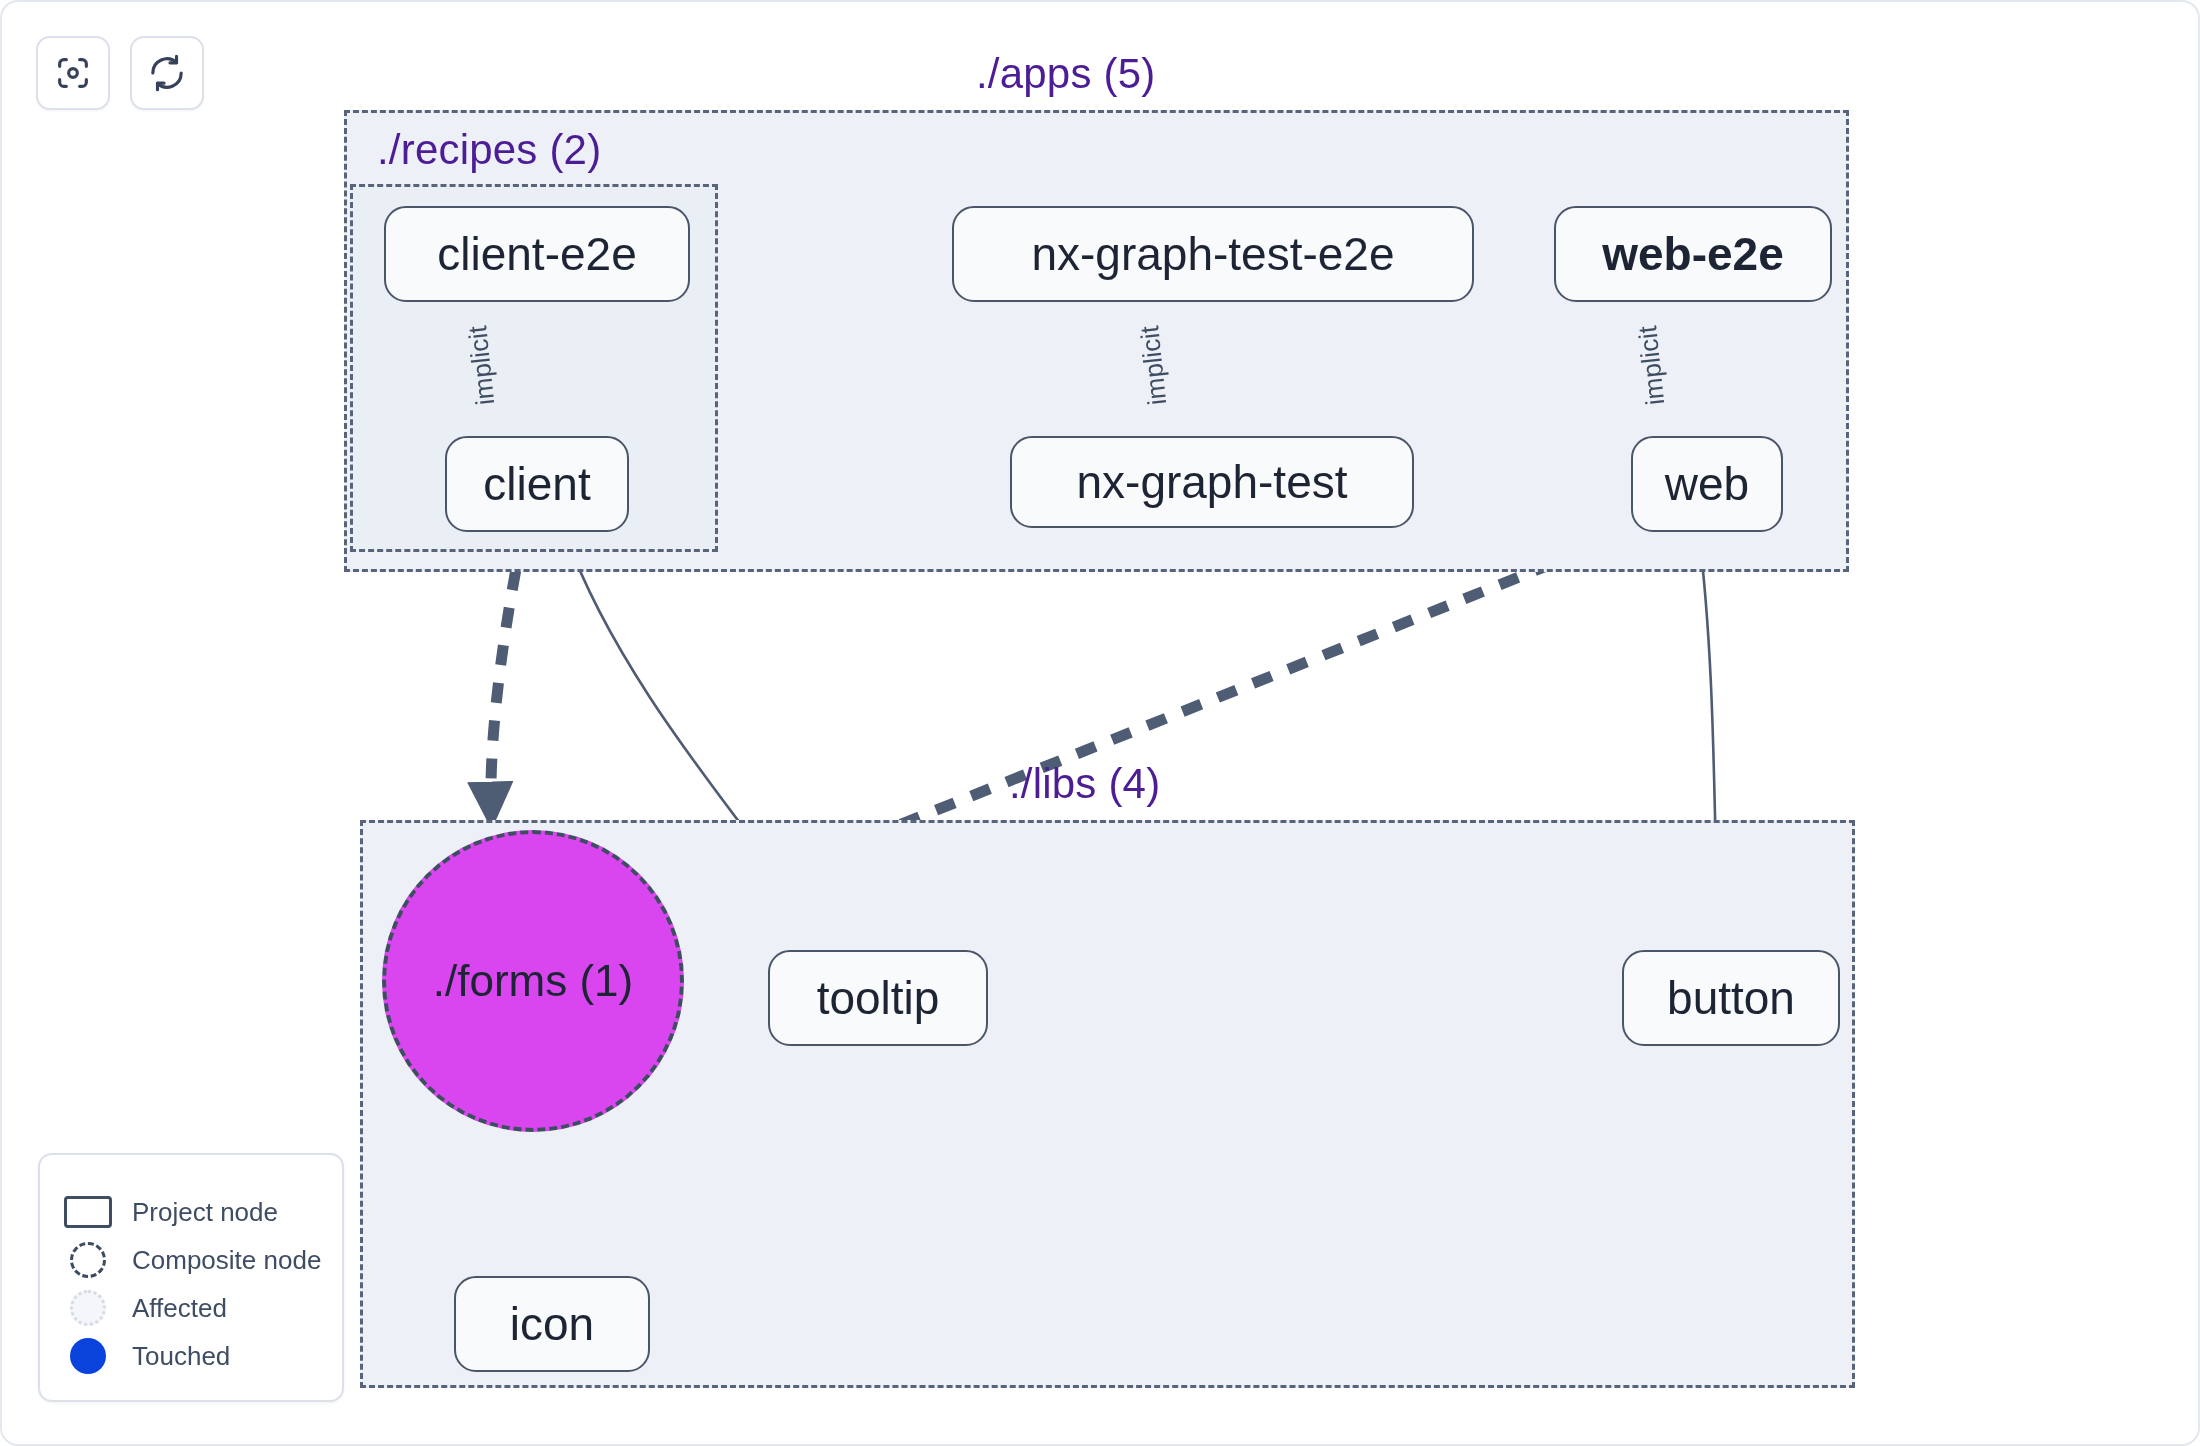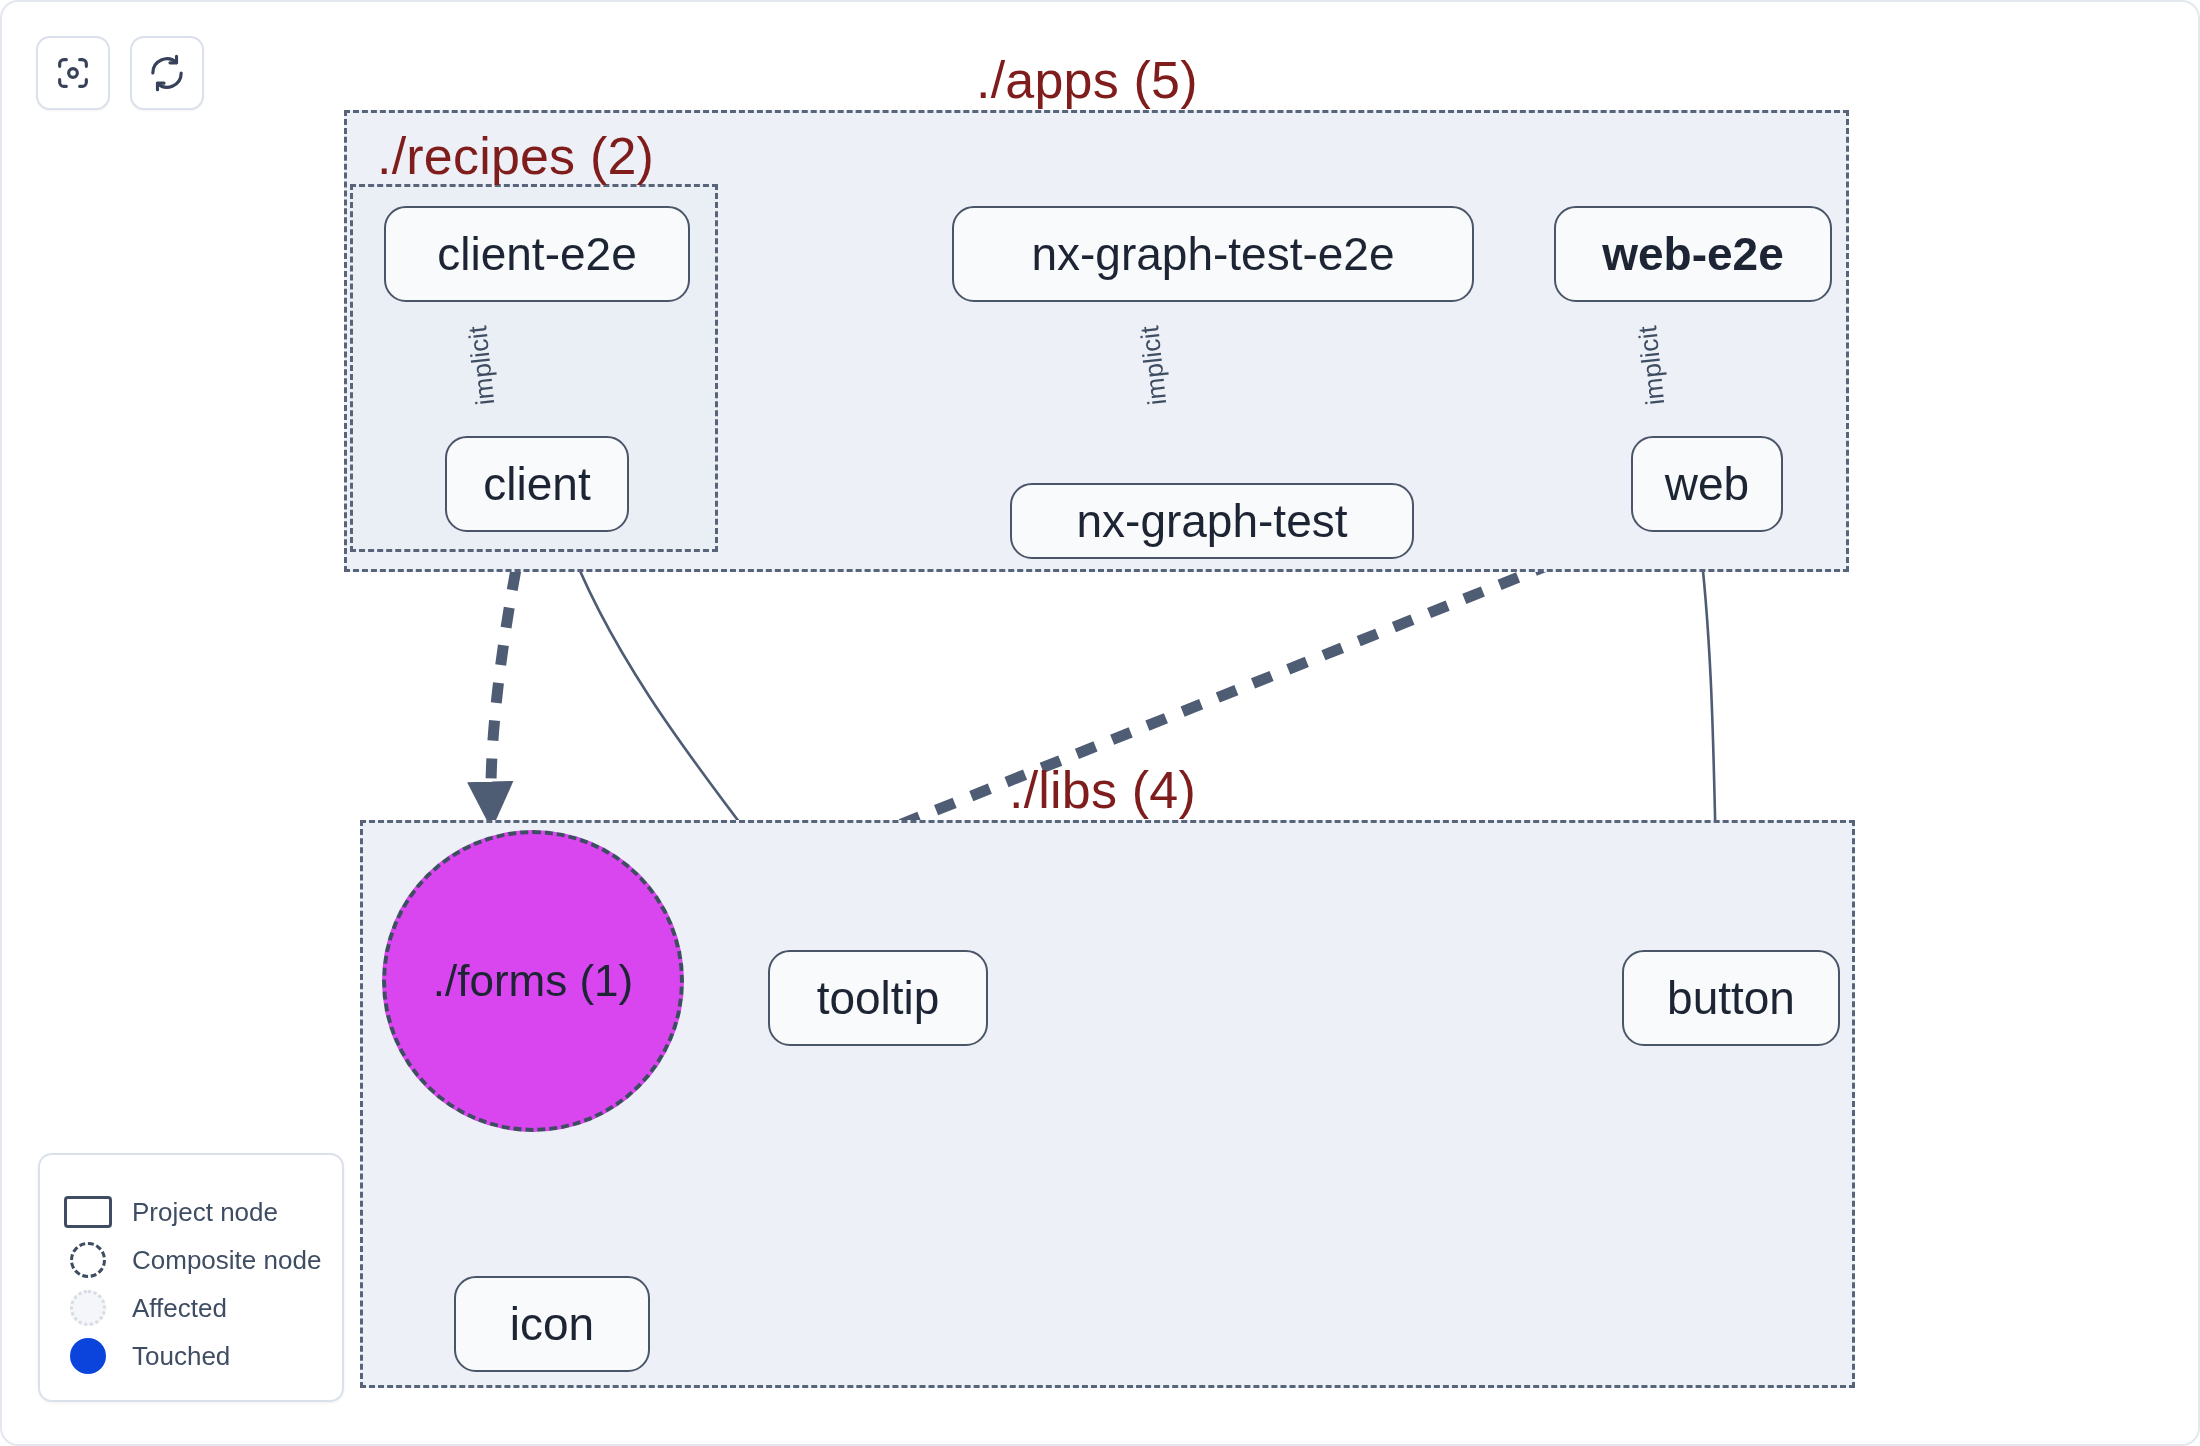--- a/index.html
+++ b/index.html
@@ -51,22 +51,22 @@
     position: absolute;
     background: #edf1f7;
     border: 3px dashed #57647a;
     z-index: 12;
   }
   .container-box.inner {
     background: #eaeef5;
   }
   .container-label {
     position: absolute;
-    color: #7f1d1d;
-    font-size: 52px;
+    color: #4c1d95;
+    font-size: 42px;
     letter-spacing: .2px;
     white-space: nowrap;
     z-index: 22;
   }
 
   
   .node {
     position: absolute;
     background: #f9fafb;
     border: 2.5px solid #4a5568;
@@ -217,21 +217,21 @@
   <div class="container-label" style="left:375px; top:124px;">./recipes (2)</div>
 
   <div class="container-box" style="left:358px; top:818px; width:1495px; height:568px;"></div>
   <div class="container-label" style="left:1007px; top:758px;">./libs (4)</div>
 
   <div class="node" style="left:382px; top:204px; width:306px; height:96px;">client-e2e</div>
   <div class="node" style="left:950px; top:204px; width:522px; height:96px;">nx-graph-test-e2e</div>
   <div class="node" style="left:1552px; top:204px; width:278px; height:96px;font-weight:bold;">web-e2e</div>
 
   <div class="node" style="left:443px; top:434px; width:184px; height:96px;">client</div>
-  <div class="node" style="left:1008px; top:434px; width:404px; height:76px;margin-top:47px;">nx-graph-test</div>
+  <div class="node" style="left:1008px; top:434px; width:404px; height:92px;">nx-graph-test</div>
   <div class="node" style="left:1622px; top:434px; width:152px; height:96px;margin-left:7px;">web</div>
 
   <div class="node-composite" style="left:380px; top:828px; width:302px; height:302px;">./forms (1)</div>
   <div class="node" style="left:766px; top:948px; width:220px; height:96px;">tooltip</div>
   <div class="node" style="left:1620px; top:948px; width:218px; height:96px;">button</div>
   <div class="node" style="left:452px; top:1274px; width:196px; height:96px;">icon</div>
 
   <div class="edge-label" style="left:440px; top:348px; transform:rotate(-96deg);">implicit</div>
   <div class="edge-label" style="left:1112px; top:348px; transform:rotate(-96deg);">implicit</div>
   <div class="edge-label" style="left:1610px; top:348px; transform:rotate(-96deg);">implicit</div>

